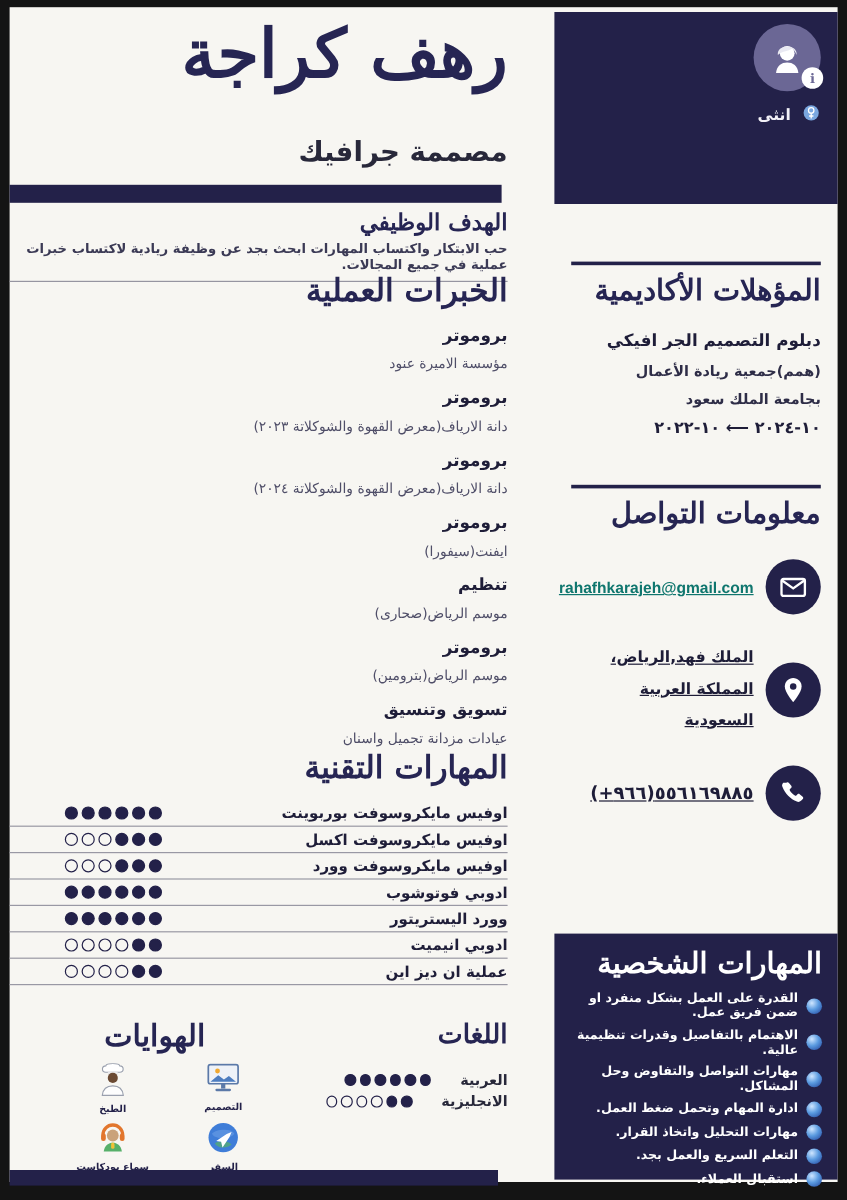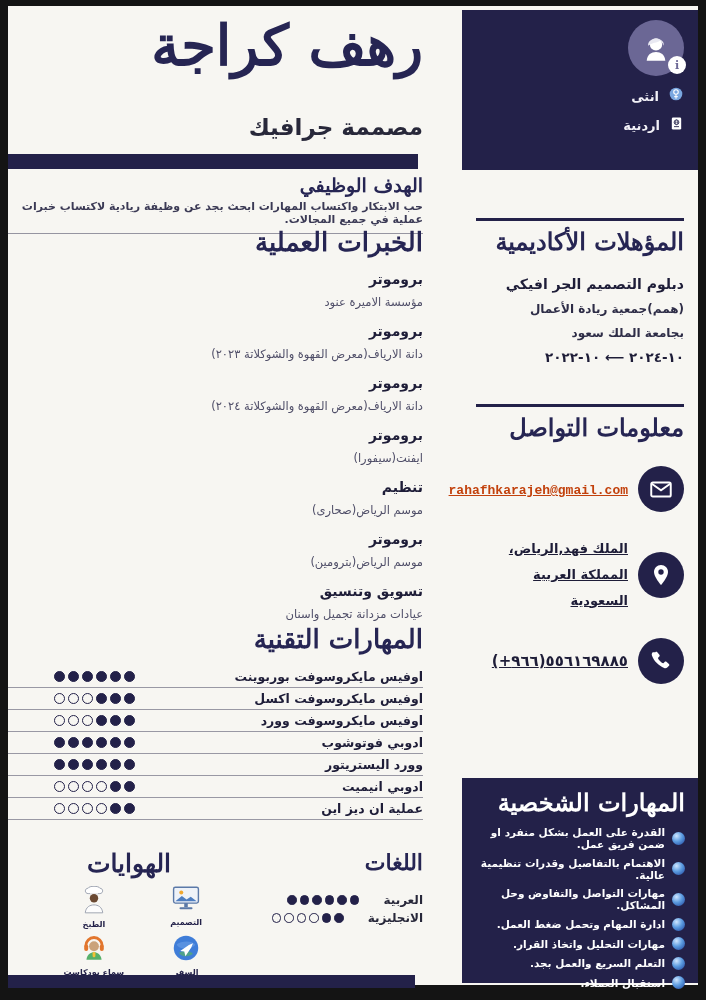--- a/index.html
+++ b/index.html
@@ -61,21 +61,21 @@
   .acad { top:212px; }
   .acad-degree { margin-top:20px; font-size:14px; font-weight:bold; color:#1e1d38; }
   .acad-line { margin-top:10px; font-size:12px; font-weight:bold; color:#2e2d47; }
   .acad-dates { margin-top:9px; font-size:13.5px; font-weight:bold; color:#1e1d38; direction:ltr; text-align:right; }
 
   .contact { top:398px; }
   .contact-item { display:flex; direction:rtl; align-items:center; gap:10px; margin-top:24px; }
   .icon-circle { width:46px; height:46px; min-width:46px; border-radius:50%; background:#232149;
                  display:flex; align-items:center; justify-content:center; }
   .contact-text { flex:1; text-align:right; }
-  .contact-email { font-family:Liberation Mono, monospace; font-weight:bold; font-size:13px; color:#c2410c;
+  .contact-email { font-family:Liberation Sans, sans-serif; font-weight:bold; font-size:13px; color:#0f766e;
                    text-decoration:underline; direction:ltr; display:inline-block; }
   .contact-loc { font-size:13px; font-weight:bold; color:#1e1d38; text-decoration:underline; line-height:2.0; }
   .contact-phone { font-size:15px; font-weight:bold; color:#1e1d38; text-decoration:underline;
                    direction:ltr; display:inline-block; }
 
   .side-skillsbox { position:absolute; left:454px; top:772px; width:236px; height:205px; background:#232149;
                     direction:rtl; padding:10px 13px 0 8px; }
   .pskills-head { font-size:24px; color:#ffffff; margin-bottom:9px; }
   .pskill-item { display:flex; direction:rtl; align-items:center; gap:7px; margin-top:6.5px; }
   .sphere { width:13px; height:13px; min-width:13px; border-radius:50%;
@@ -309,32 +309,20 @@
       <span>
         <svg width="16" height="16" viewBox="0 0 24 24">
               <circle cx="12" cy="12" r="9.5" fill="#7aa7e0"></circle>
               <circle cx="12" cy="9" r="3.4" fill="none" stroke="#fff" stroke-width="1.6"></circle>
               <line x1="12" y1="12.4" x2="12" y2="19" stroke="#fff" stroke-width="1.6"></line>
               <line x1="9.2" y1="16" x2="14.8" y2="16" stroke="#fff" stroke-width="1.6"></line>
             </svg>
       </span>
       <span class="info-label">انثى</span>
     </div>
-    <div class="info-row">
-      <span>
-        <svg width="15" height="15" viewBox="0 0 24 24">
-              <rect x="4.5" y="2.5" width="15" height="19" rx="2" fill="#fff"></rect>
-              <circle cx="12" cy="10" r="3.8" fill="none" stroke="#232149" stroke-width="1.3"></circle>
-              <ellipse cx="12" cy="10" rx="1.7" ry="3.8" fill="none" stroke="#232149" stroke-width="0.9"></ellipse>
-              <line x1="8.2" y1="10" x2="15.8" y2="10" stroke="#232149" stroke-width="0.9"></line>
-              <line x1="8" y1="17" x2="16" y2="17" stroke="#232149" stroke-width="1.4"></line>
-            </svg>
-      </span>
-      <span class="info-label">اردنية</span>
-    </div>
   </div>
 
   <div class="side-section acad rtl">
     <div class="side-rule"></div>
     <div class="side-head h-serif">المؤهلات الأكاديمية</div>
     <div class="acad-degree">دبلوم التصميم الجر افيكي</div>
     <div class="acad-line">(همم)جمعية ريادة الأعمال</div>
     <div class="acad-line">بجامعة الملك سعود</div>
     <div class="acad-dates">١٠-٢٠٢٤ ⟵ ١٠-٢٠٢٢</div>
   </div>

